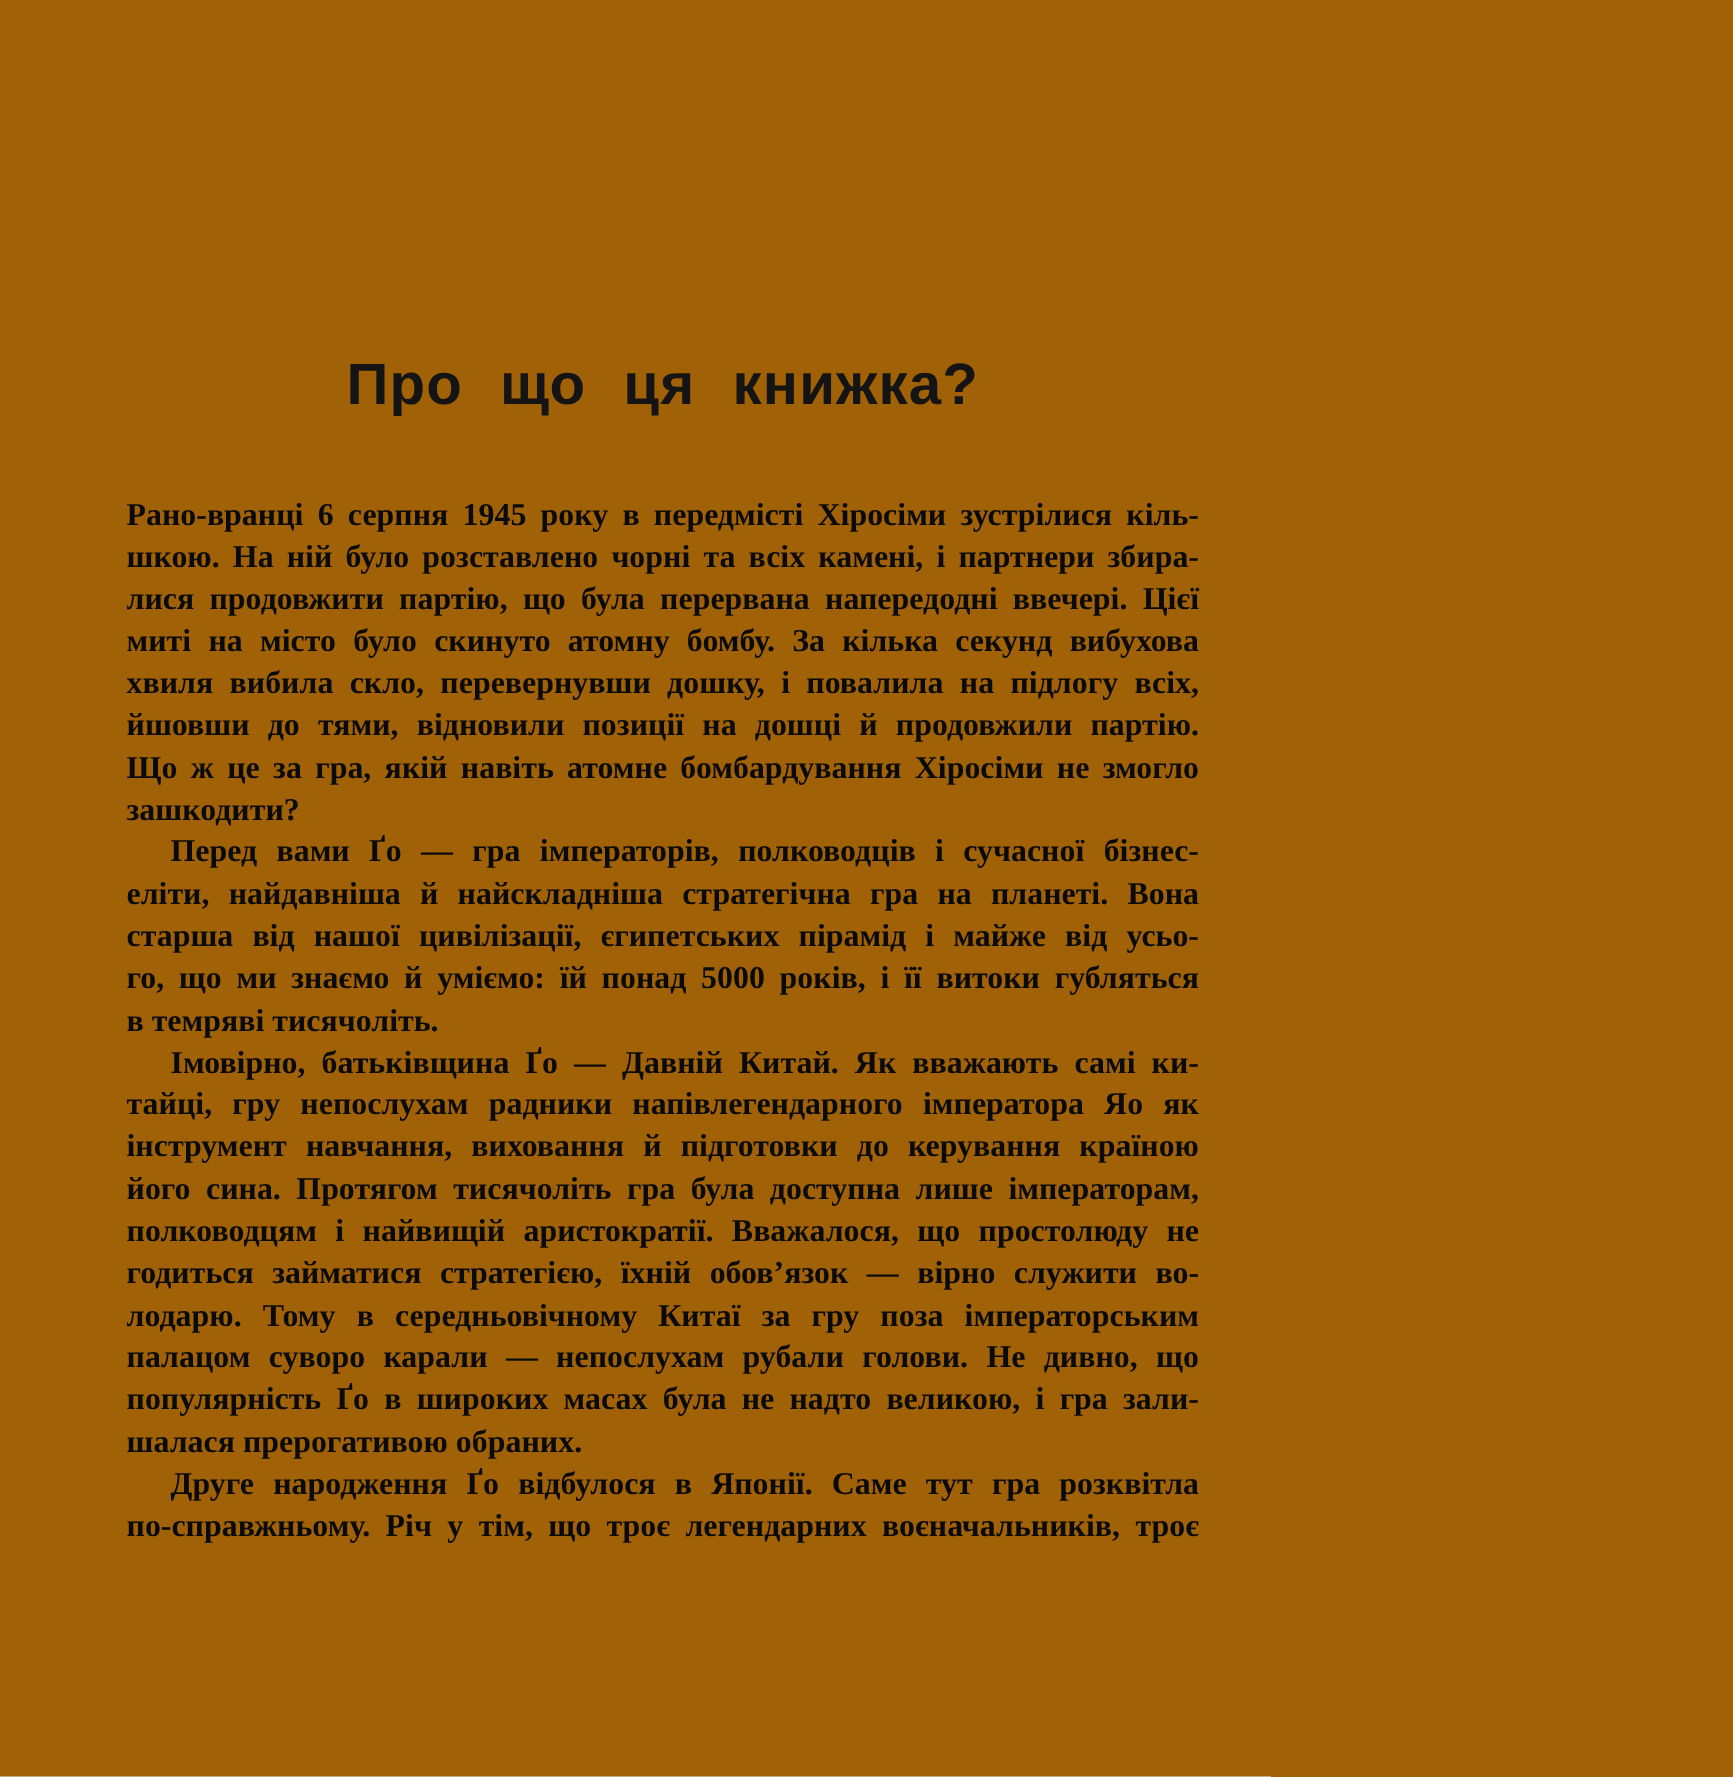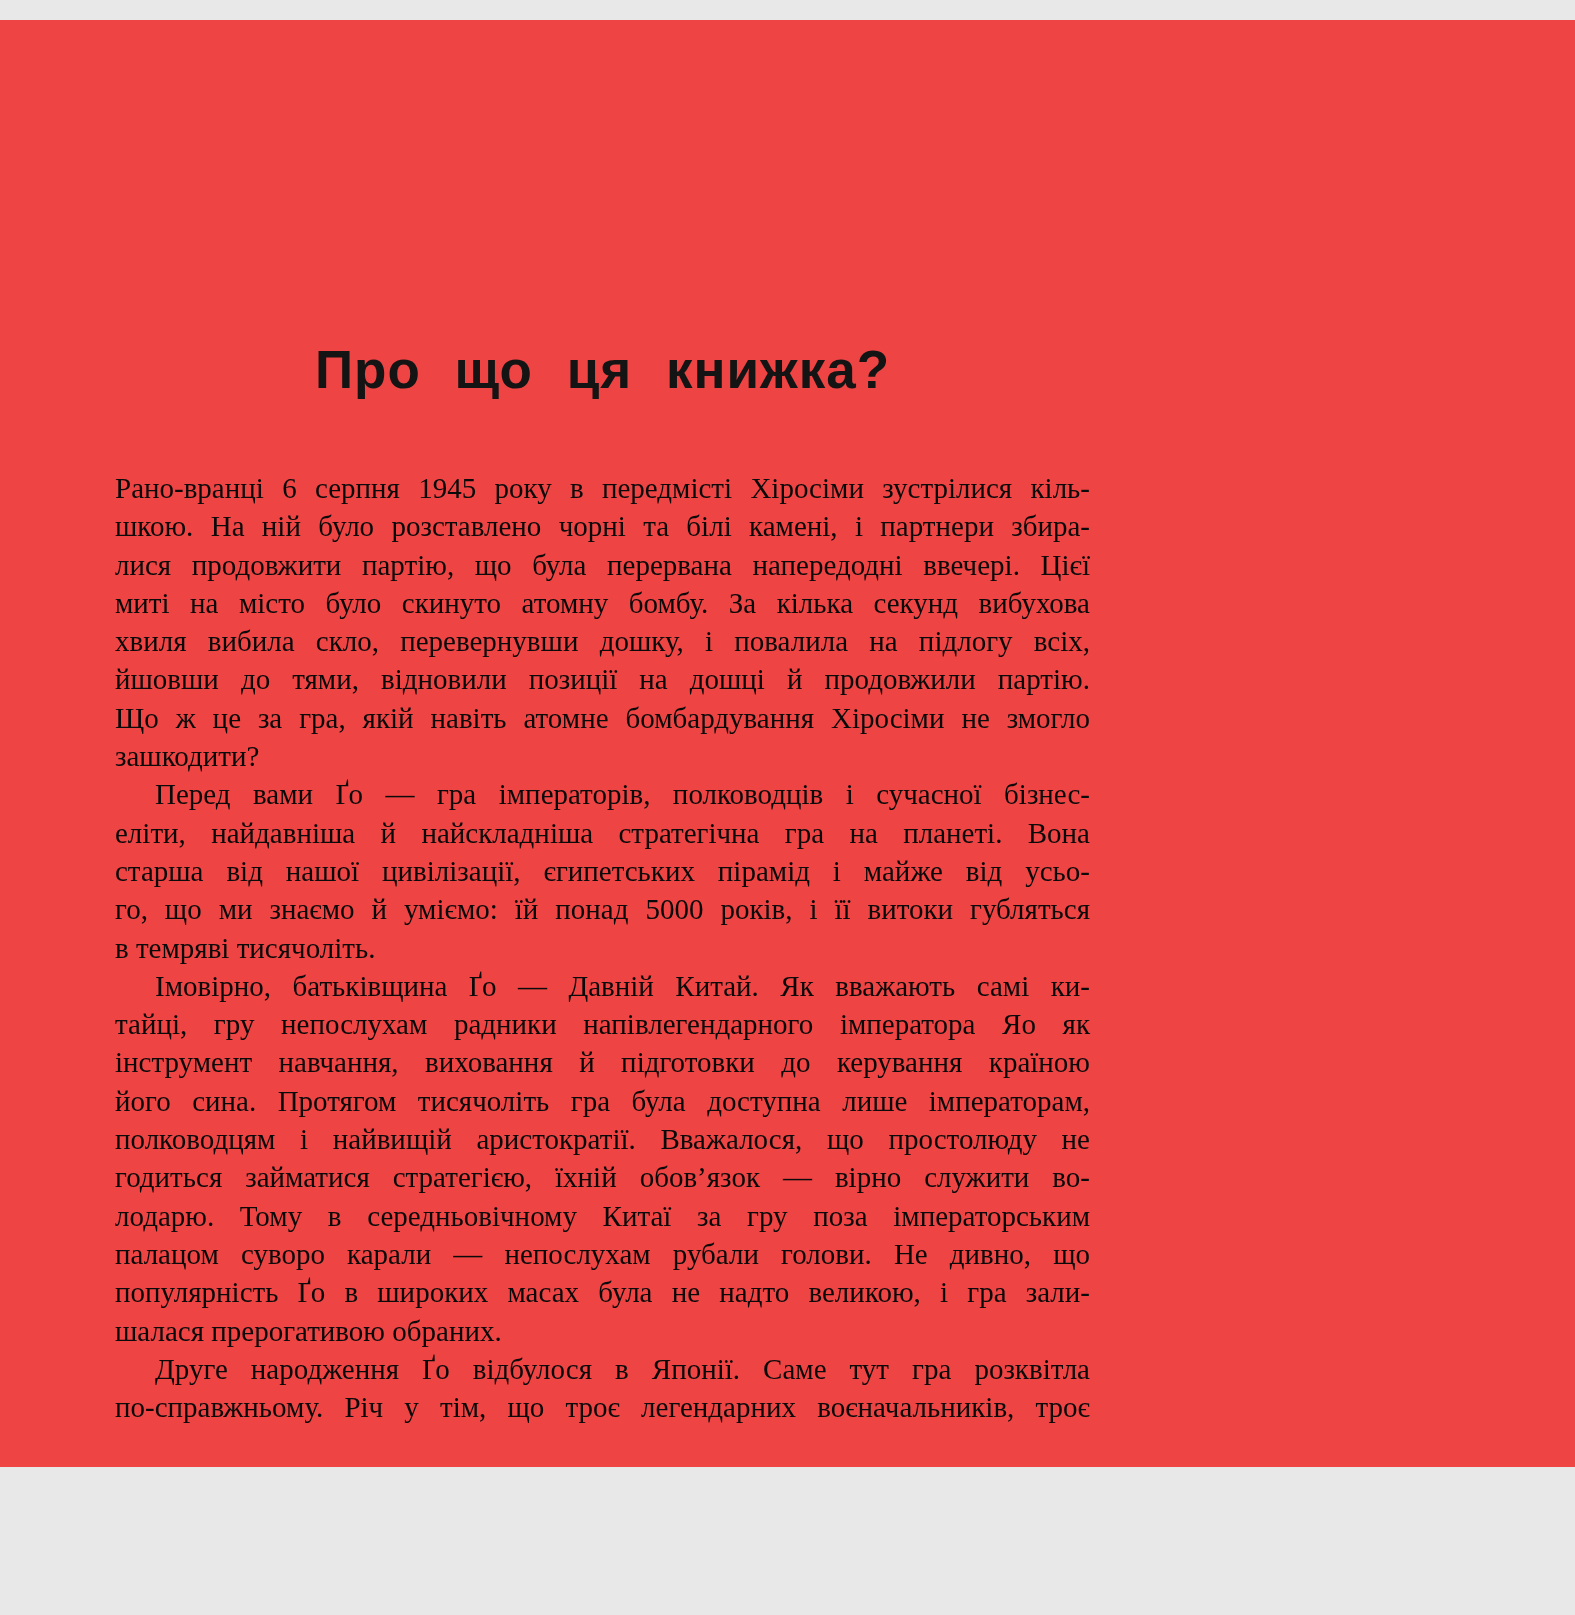--- a/index.html
+++ b/index.html
@@ -3,25 +3,24 @@
 <meta charset="utf-8">
 <style>
   html, body {
     margin: 0;
     padding: 0;
     background: #e8e8e8;
   }
   .page {
     position: relative;
     width: 1575px;
-    height: 1447px;
-    background: #ef4444;
+    height: 1615px;
+    background: #a16207;
     overflow: hidden;
     font-kerning: normal;
-    margin-top: 20px;
   }
   .chapter-title {
     position: absolute;
     left: 115px;
     top: 320px;
     width: 975px;
     margin: 0;
     text-align: center;
     font-family: "Liberation Sans", "DejaVu Sans", sans-serif;
     font-weight: 700;
@@ -37,20 +36,21 @@
     top: 449px;
     width: 975px;
     font-family: "Liberation Serif", "DejaVu Serif", serif;
     font-size: 29px;
     line-height: 38.3px;
     color: #0a0a0a;
   }
   .paragraph {
     margin: 0;
     padding: 0;
+    font-weight: bold;
   }
   .text-line {
     text-align: justify;
     text-align-last: justify;
     white-space: normal;
   }
   .text-line.line-last {
     text-align: right;
     text-align-last: left;
   }
@@ -59,21 +59,21 @@
   }
 </style>
 </head>
 <body>
 
 <div class="page">
   <h1 class="chapter-title">Про що ця книжка?</h1>
   <div class="body-text">
       <div class="paragraph">
         <div class="text-line">Рано-вранці 6 серпня 1945 року в передмісті Хіросіми зустрілися кіль-</div>
-        <div class="text-line">шкою. На ній було розставлено чорні та білі камені, і партнери збира-</div>
+        <div class="text-line">шкою. На ній було розставлено чорні та всіх камені, і партнери збира-</div>
         <div class="text-line">лися продовжити партію, що була перервана напередодні ввечері. Цієї</div>
         <div class="text-line">миті на місто було скинуто атомну бомбу. За кілька секунд вибухова</div>
         <div class="text-line">хвиля вибила скло, перевернувши дошку, і повалила на підлогу всіх,</div>
         <div class="text-line">йшовши до тями, відновили позиції на дошці й продовжили партію.</div>
         <div class="text-line">Що ж це за гра, якій навіть атомне бомбардування Хіросіми не змогло</div>
         <div class="text-line line-last">зашкодити?</div>
       </div>
       <div class="paragraph">
         <div class="text-line line-indent">Перед вами Ґо — гра імператорів, полководців і сучасної бізнес-</div>
         <div class="text-line">еліти, найдавніша й найскладніша стратегічна гра на планеті. Вона</div>

